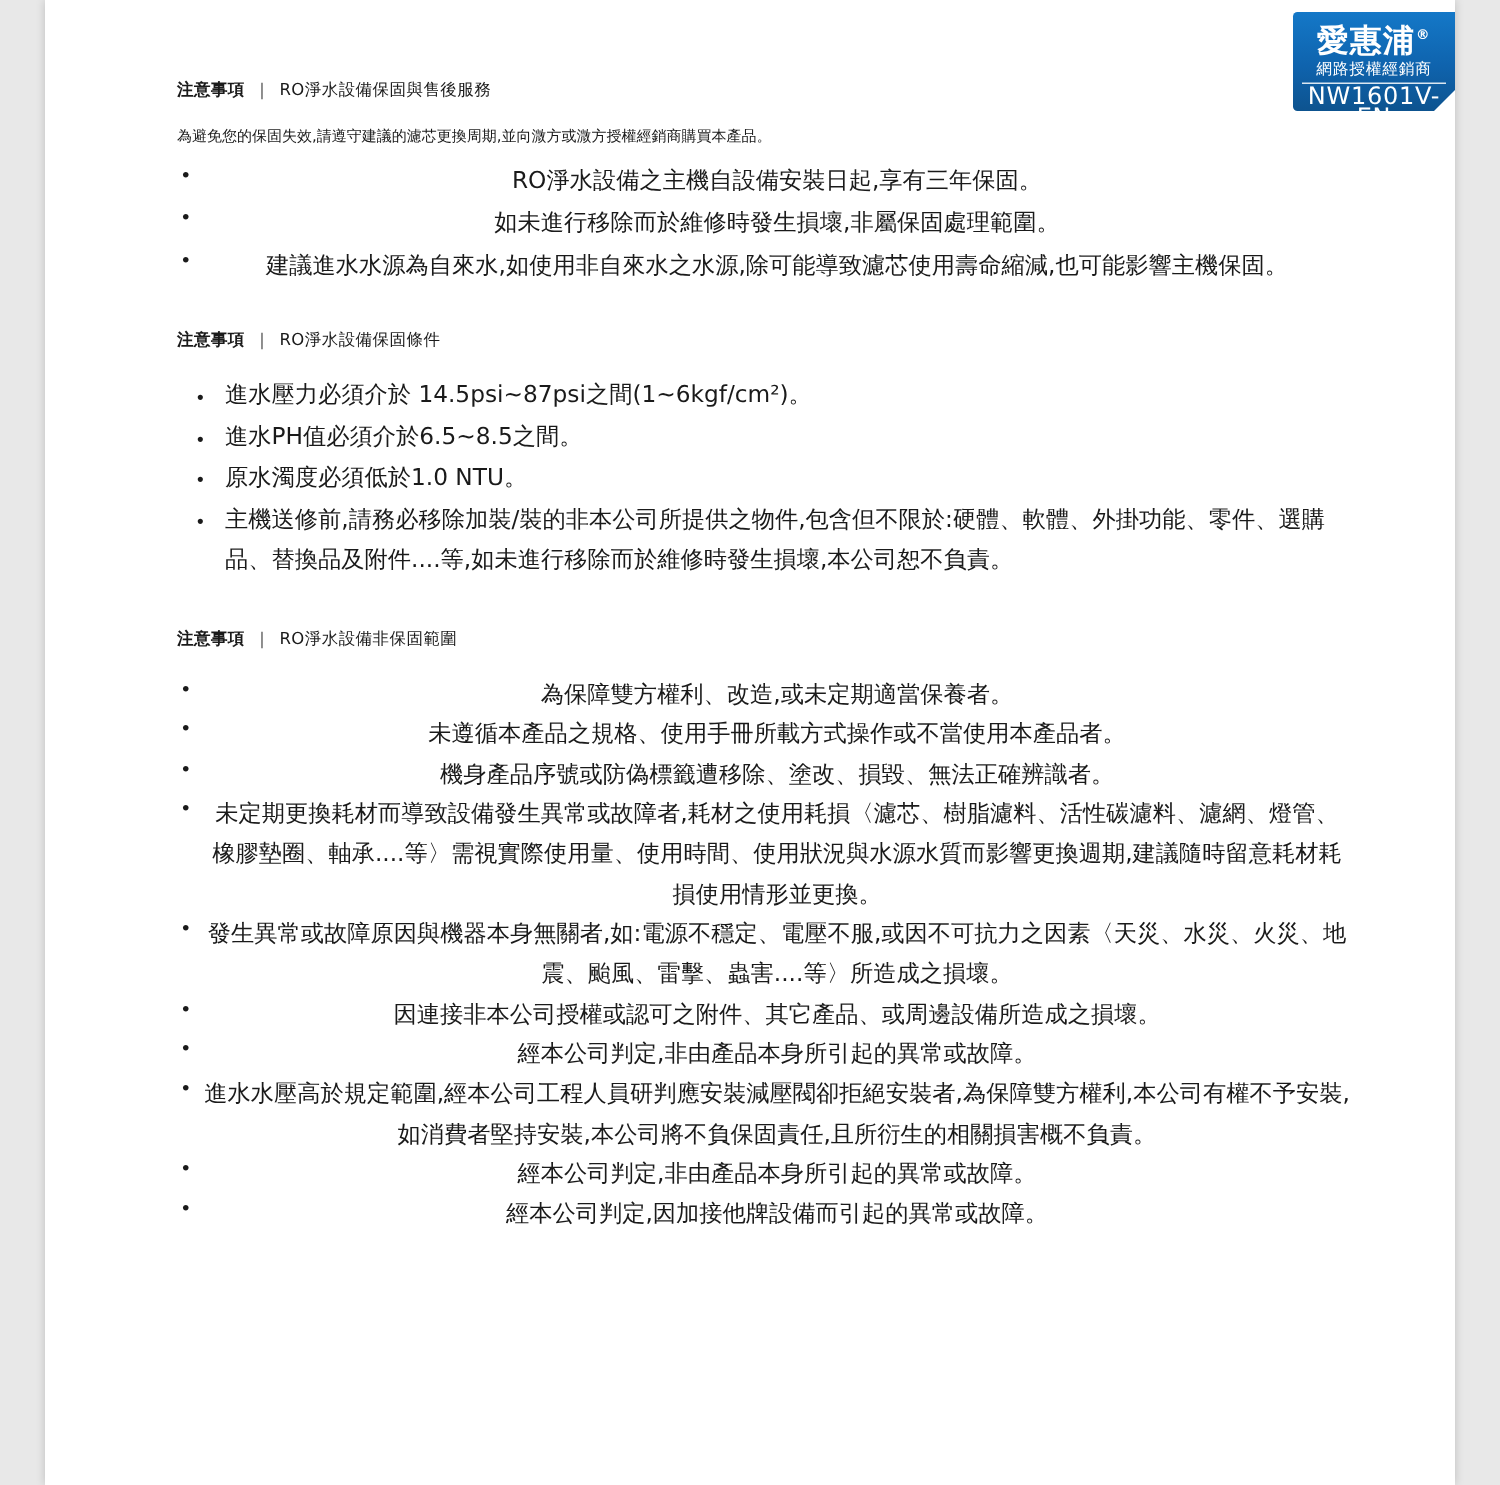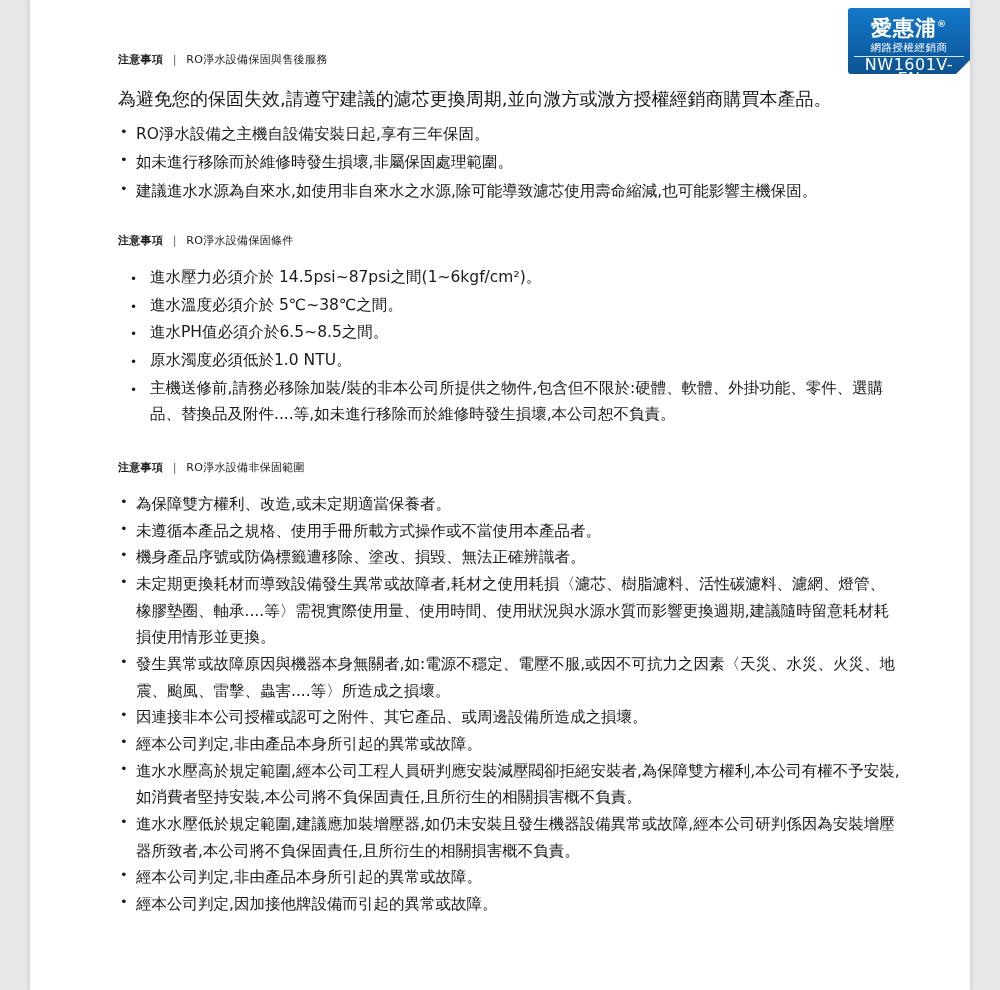--- a/index.html
+++ b/index.html
@@ -20,21 +20,21 @@
     background: #ffffff;
     box-shadow: 0 0 6px rgba(0,0,0,0.18);
     padding: 0 0 40px 0;
     box-sizing: border-box;
     overflow: hidden;
   }
   .badge {
     position: absolute;
     top: 8px;
     right: 0px;
-    width: 122px;
+    width: 108px;
     height: 66px;
     background: linear-gradient(180deg, #1478c8 0%, #0f63ad 55%, #0d538f 100%);
     border-radius: 3px 0 0 3px;
     color: #ffffff;
     text-align: center;
     box-sizing: border-box;
     padding-top: 4px;
     overflow: hidden;
   }
   .badge .brand {
@@ -95,33 +95,34 @@
     font-weight: normal;
     padding: 0 6px;
   }
   h2.section .sub {
     font-weight: normal;
   }
   .section-block { margin-bottom: 26px; }
   .section-block.second { margin-bottom: 30px; }
   p.intro {
     margin: 0 0 6px 0;
-    font-size: 18px;
+    font-size: 10px;
   }
   ul.dots {
     list-style: none;
     margin: 0;
     padding: 0;
   }
   ul.dots > li {
     position: relative;
     padding-left: 18px;
     margin: 0 0 2px 0;
     font-size: 15.5px;
     line-height: 1.72;
+    text-align: center;
   }
   ul.dots > li:before {
     content: "\2022";
     position: absolute;
     left: 2px;
     top: 0;
     font-size: 13px;
   }
   ul.dots.tight > li { margin-bottom: 0; }
 
@@ -176,40 +177,38 @@
         <li>建議進水水源為自來水,如使用非自來水之水源,除可能導致濾芯使用壽命縮減,也可能影響主機保固。</li>
       </ul>
     </div>
 
     <div class="section-block second">
       <h2 class="section">
         <span>注意事項</span><span class="sep">｜</span><span class="sub">RO淨水設備保固條件</span>
       </h2>
       <ul class="cond">
         <li>進水壓力必須介於 14.5psi~87psi之間(1~6kgf/cm²)。</li>
-        <li>進水溫度必須介於 5℃~38℃之間。</li>
         <li>進水PH值必須介於6.5~8.5之間。</li>
         <li>原水濁度必須低於1.0 NTU。</li>
         <li>主機送修前,請務必移除加裝/裝的非本公司所提供之物件,包含但不限於:硬體、軟體、外掛功能、零件、選購品、替換品及附件....等,如未進行移除而於維修時發生損壞,本公司恕不負責。</li>
       </ul>
     </div>
 
     <div class="section-block">
       <h2 class="section">
         <span>注意事項</span><span class="sep">｜</span><span class="sub">RO淨水設備非保固範圍</span>
       </h2>
       <ul class="dots tight">
         <li>為保障雙方權利、改造,或未定期適當保養者。</li>
         <li>未遵循本產品之規格、使用手冊所載方式操作或不當使用本產品者。</li>
         <li>機身產品序號或防偽標籤遭移除、塗改、損毀、無法正確辨識者。</li>
         <li>未定期更換耗材而導致設備發生異常或故障者,耗材之使用耗損〈濾芯、樹脂濾料、活性碳濾料、濾網、燈管、橡膠墊圈、軸承....等〉需視實際使用量、使用時間、使用狀況與水源水質而影響更換週期,建議隨時留意耗材耗損使用情形並更換。</li>
         <li>發生異常或故障原因與機器本身無關者,如:電源不穩定、電壓不服,或因不可抗力之因素〈天災、水災、火災、地震、颱風、雷擊、蟲害....等〉所造成之損壞。</li>
         <li>因連接非本公司授權或認可之附件、其它產品、或周邊設備所造成之損壞。</li>
         <li>經本公司判定,非由產品本身所引起的異常或故障。</li>
         <li>進水水壓高於規定範圍,經本公司工程人員研判應安裝減壓閥卻拒絕安裝者,為保障雙方權利,本公司有權不予安裝,如消費者堅持安裝,本公司將不負保固責任,且所衍生的相關損害概不負責。</li>
-        <li>進水水壓低於規定範圍,建議應加裝增壓器,如仍未安裝且發生機器設備異常或故障,經本公司研判係因為安裝增壓器所致者,本公司將不負保固責任,且所衍生的相關損害概不負責。</li>
         <li>經本公司判定,非由產品本身所引起的異常或故障。</li>
         <li>經本公司判定,因加接他牌設備而引起的異常或故障。</li>
       </ul>
     </div>
 
   </div>
 </div>
 
 </body></html>

